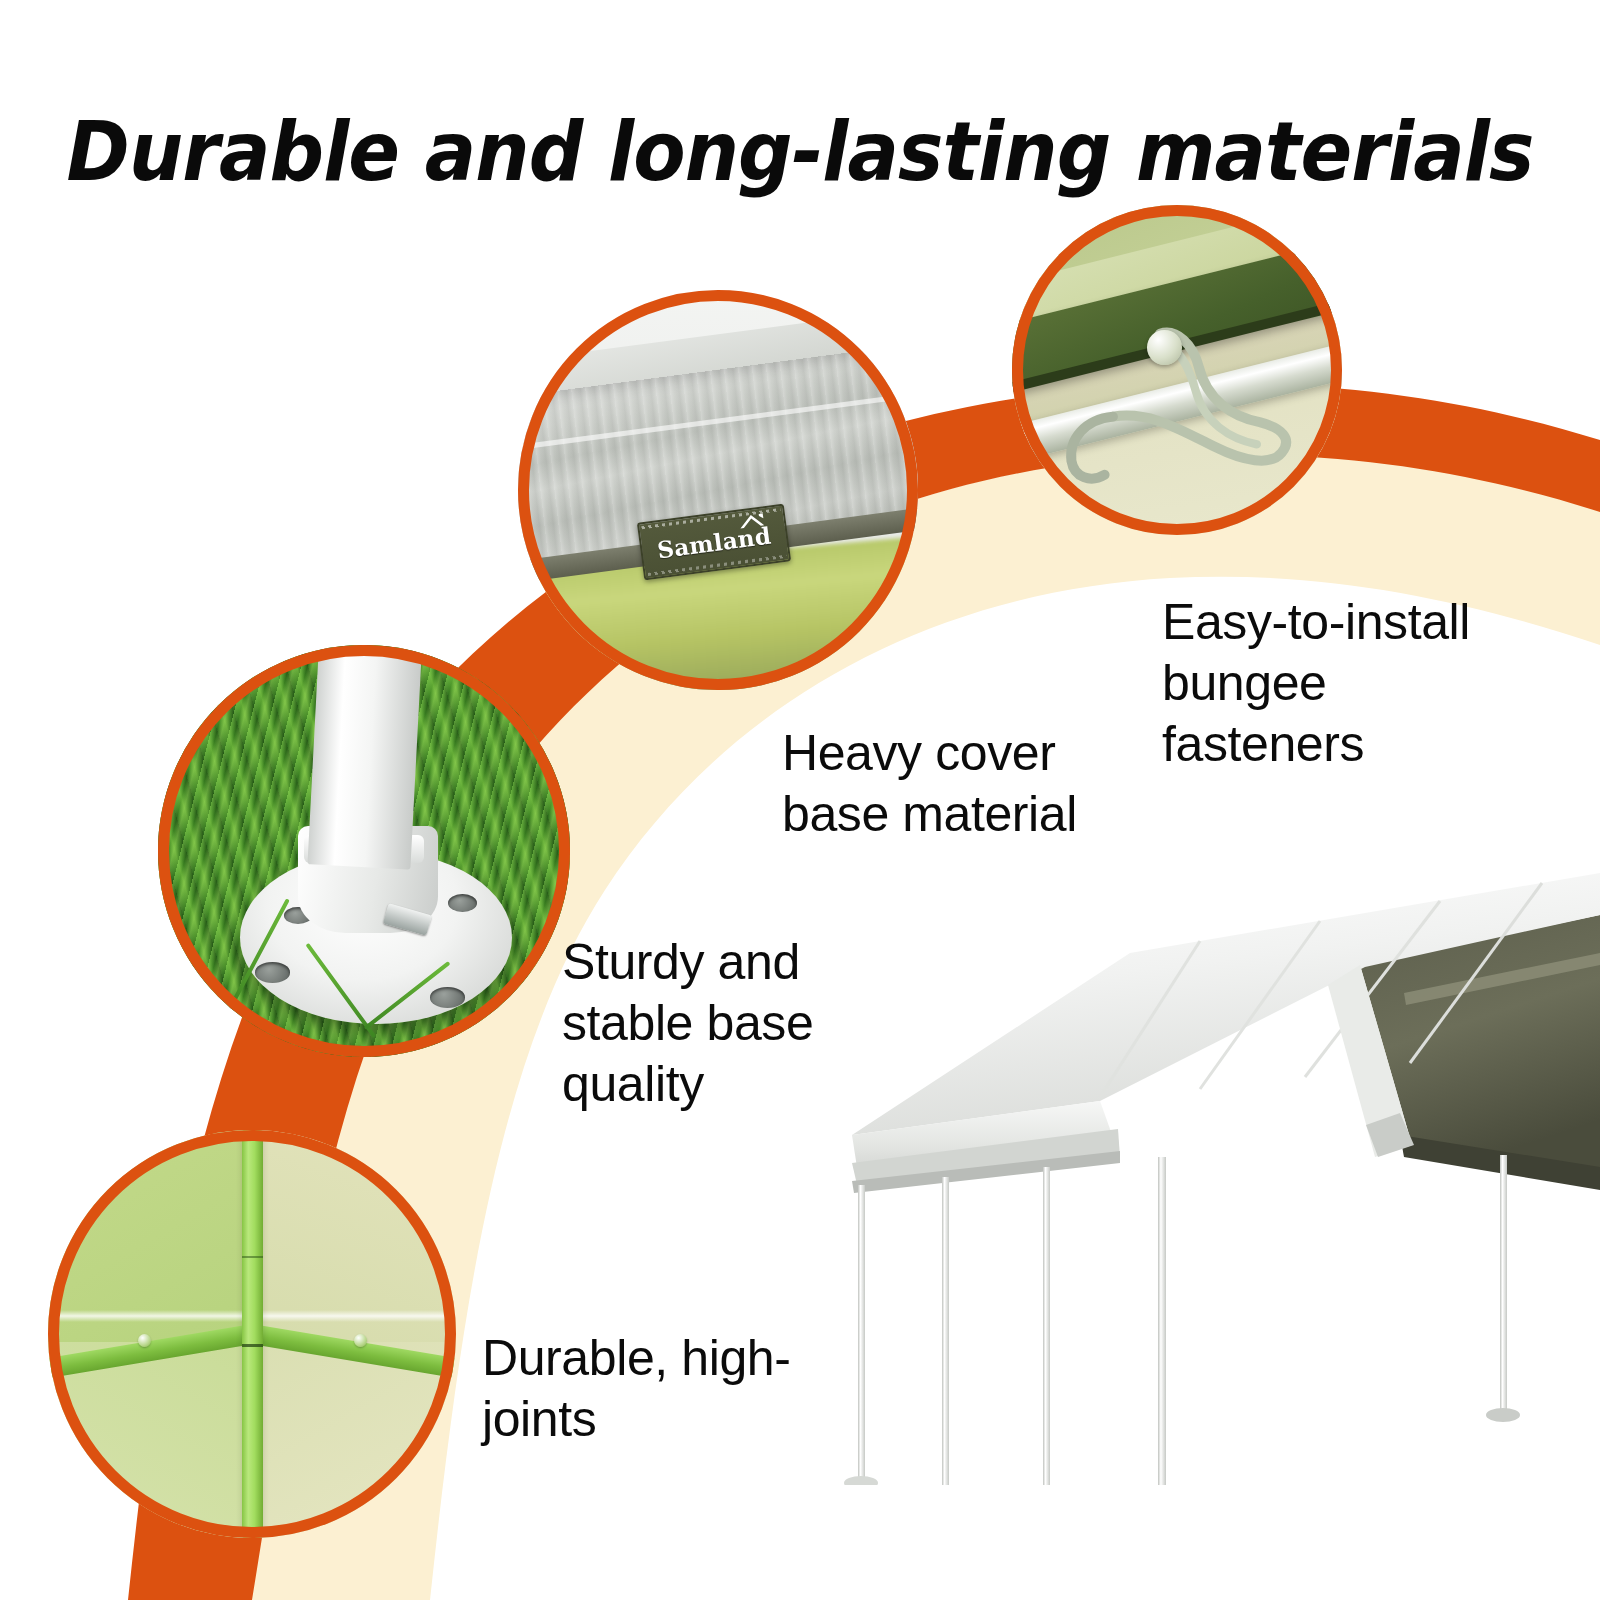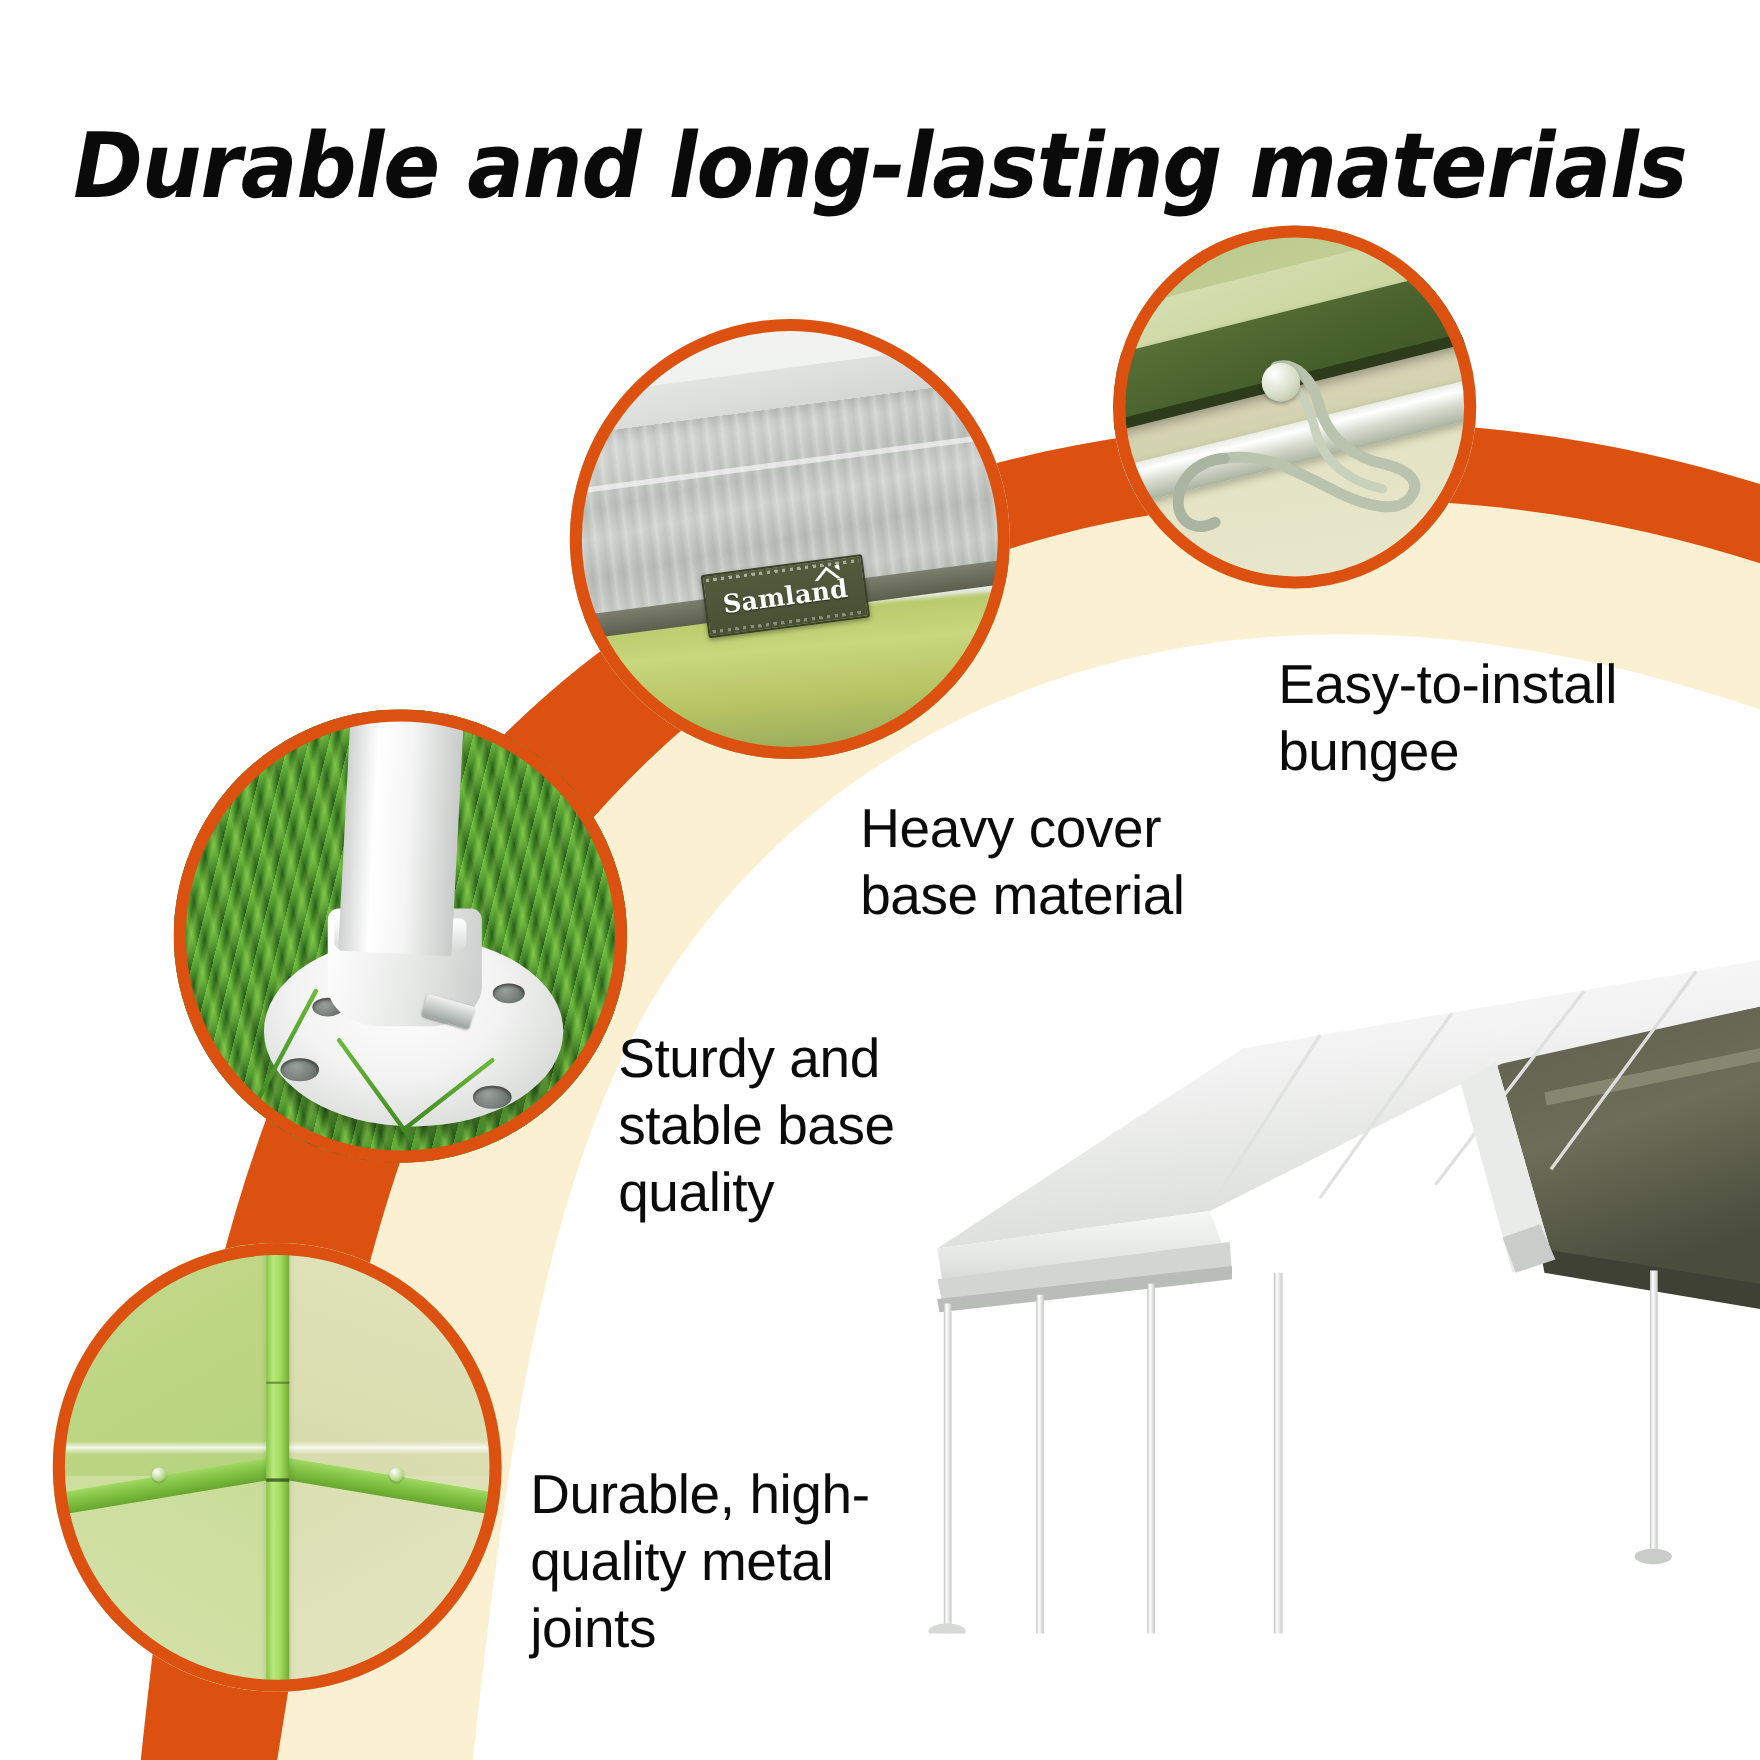--- a/index.html
+++ b/index.html
@@ -412,27 +412,27 @@
   </div>
 
   <div class="label" style="left:782px;top:723px;width:330px;">
     <div>Heavy cover</div>
     <div>base material</div>
   </div>
 
   <div class="label" style="left:1162px;top:592px;width:370px;">
     <div>Easy-to-install</div>
     <div>bungee</div>
+    <div>fasteners</div>
   </div>
 
   <div class="label" style="left:562px;top:932px;width:310px;">
     <div>Sturdy and</div>
     <div>stable base</div>
     <div>quality</div>
   </div>
 
   <div class="label" style="left:482px;top:1328px;width:320px;">
     <div>Durable, high-</div>
-    <div>quality metal</div>
     <div>joints</div>
   </div>
 
 </div>
 
 </body></html>

